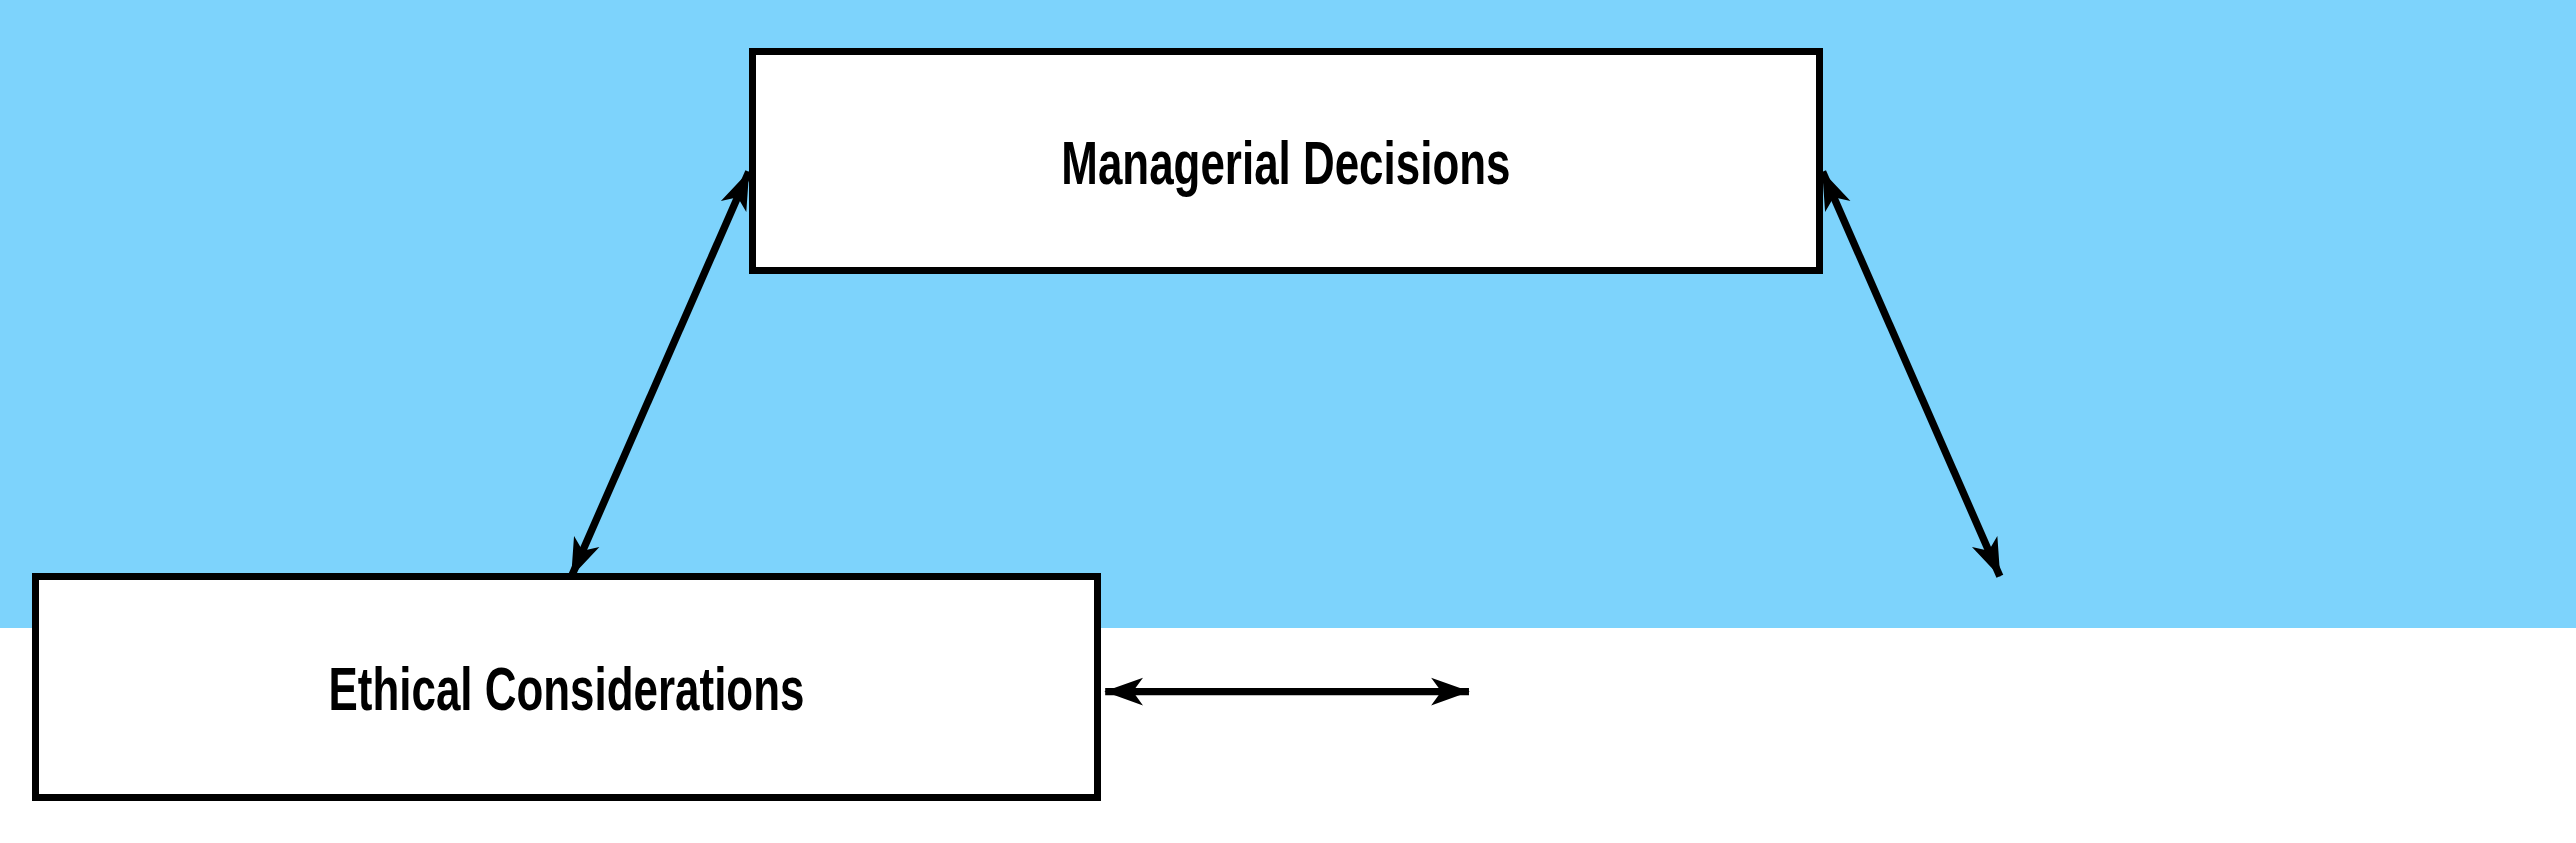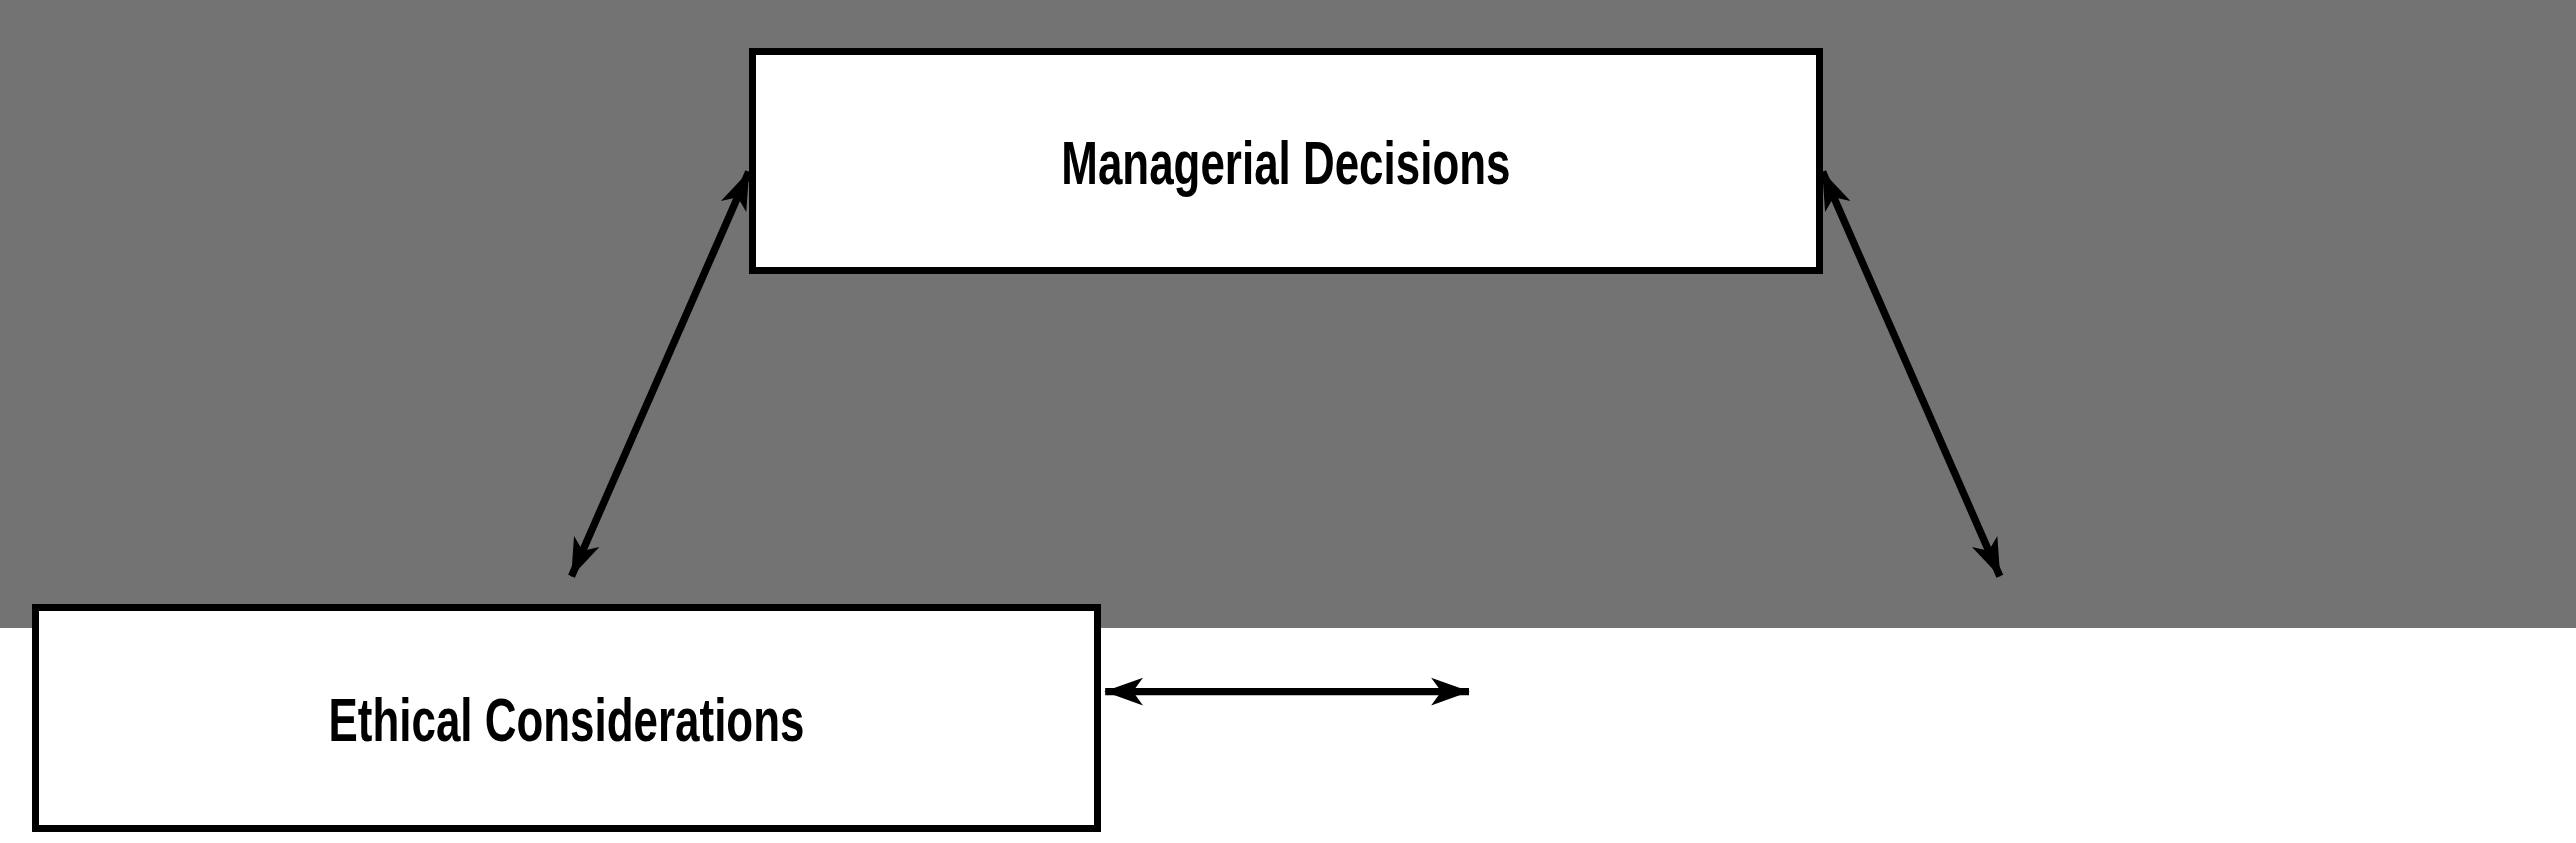--- a/index.html
+++ b/index.html
@@ -8,21 +8,21 @@
     background: #ffffff;
     width: 2576px;
     height: 844px;
     overflow: hidden;
     font-family: "Liberation Sans", sans-serif;
   }
   .canvas {
     position: relative;
     width: 2576px;
     height: 628px;
-    background: #737373;
+    background: #7dd3fc;
   }
   .arrows {
     position: absolute;
     left: 0;
     top: 0;
     width: 2576px;
     height: 844px;
     display: block;
   }
   .node {
@@ -39,21 +39,21 @@
     font-weight: bold;
     font-size: 61px;
     line-height: 1;
     color: #000000;
     white-space: nowrap;
     transform: scaleX(0.72);
     transform-origin: center;
     padding-top: 5.5px;
   }
   .node-managerial   { left: 749px;  top: 48px;  width: 1074px; height: 226px; }
-  .node-ethical      { left: 32px;   top: 604px; width: 1069px; height: 228px; }
+  .node-ethical      { left: 32px;   top: 573px; width: 1069px; height: 228px; }
   .node-environmental{ left: 1471px; top: 578px; width: 1068px; height: 228px; }
 </style>
 </head>
 <body>
 
 <div class="canvas">
 
   <svg class="arrows" viewBox="0 0 2790 914" xmlns="http://www.w3.org/2000/svg">
     <defs>
       <marker id="head" viewBox="0 0 42 32" refX="41" refY="16" markerWidth="42" markerHeight="32" markerUnits="userSpaceOnUse" orient="auto-start-reverse">

